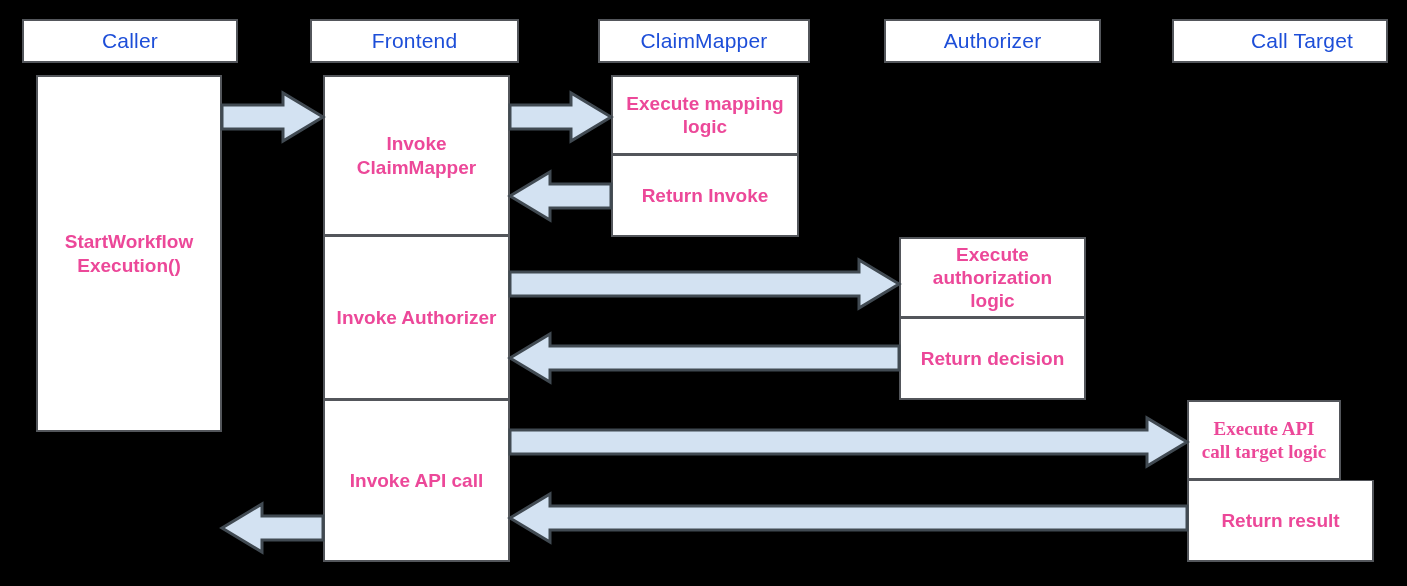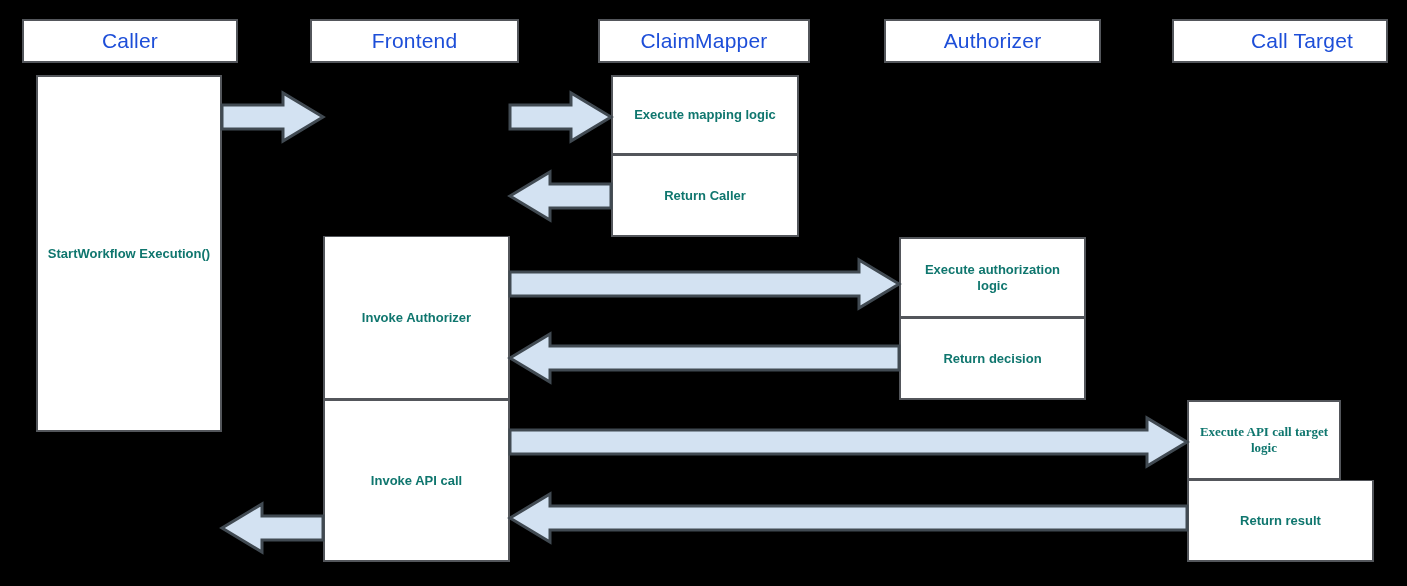--- a/index.html
+++ b/index.html
@@ -21,22 +21,22 @@
     font-weight:400;
     letter-spacing:0.2px;
   }
   .act-box{
     position:absolute;
     background:#ffffff;
     border:2px solid #53565b;
     box-sizing:border-box;
     display:flex;align-items:center;justify-content:center;
     text-align:center;
-    color:#0f766e;
-    font-size:13px;
+    color:#ec4899;
+    font-size:19px;
     font-weight:700;
     line-height:1.22;
     padding:2px 8px;
   }
   .act-box.seg{border-top-width:1px;}
   .act-label{display:block;}
   .arrow{position:absolute;}
   .arrow svg{display:block;overflow:visible;}
 </style>
 </head>
@@ -57,32 +57,35 @@
     <span>Authorizer</span>
   </div>
   <div class="lane-header" style="left:1172px;top:19px;width:216px;height:44px;padding-left:44px;">
     <span>Call Target</span>
   </div>
 
   <div class="act-box" style="left:36px;top:75px;width:186px;height:357px;">
     <span class="act-label">StartWorkflow Execution()</span>
   </div>
 
+  <div class="act-box" style="left:323px;top:75px;width:187px;height:161px;">
+    <span class="act-label">Invoke ClaimMapper</span>
+  </div>
   <div class="act-box seg" style="left:323px;top:236px;width:187px;height:164px;">
     <span class="act-label">Invoke Authorizer</span>
   </div>
   <div class="act-box seg" style="left:323px;top:400px;width:187px;height:162px;">
     <span class="act-label">Invoke API call</span>
   </div>
 
   <div class="act-box" style="left:611px;top:75px;width:188px;height:80px;">
     <span class="act-label">Execute mapping logic</span>
   </div>
   <div class="act-box seg" style="left:611px;top:155px;width:188px;height:82px;">
-    <span class="act-label">Return Caller</span>
+    <span class="act-label">Return Invoke</span>
   </div>
 
   <div class="act-box" style="left:899px;top:237px;width:187px;height:81px;">
     <span class="act-label">Execute authorization logic</span>
   </div>
   <div class="act-box seg" style="left:899px;top:318px;width:187px;height:82px;">
     <span class="act-label">Return decision</span>
   </div>
 
   <div class="act-box" style="left:1187px;top:400px;width:154px;height:80px;font-family:Liberation Serif, serif;">

